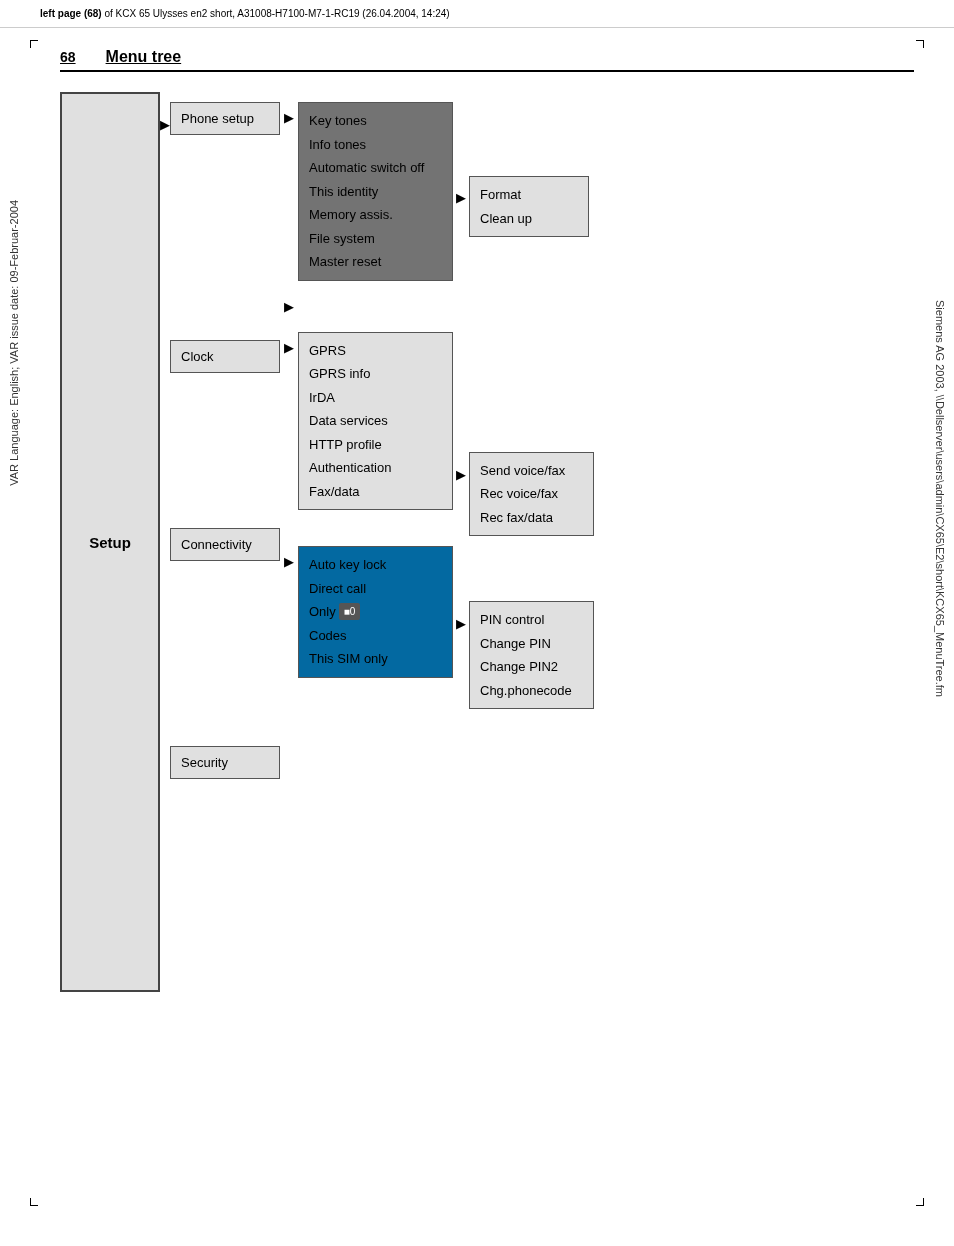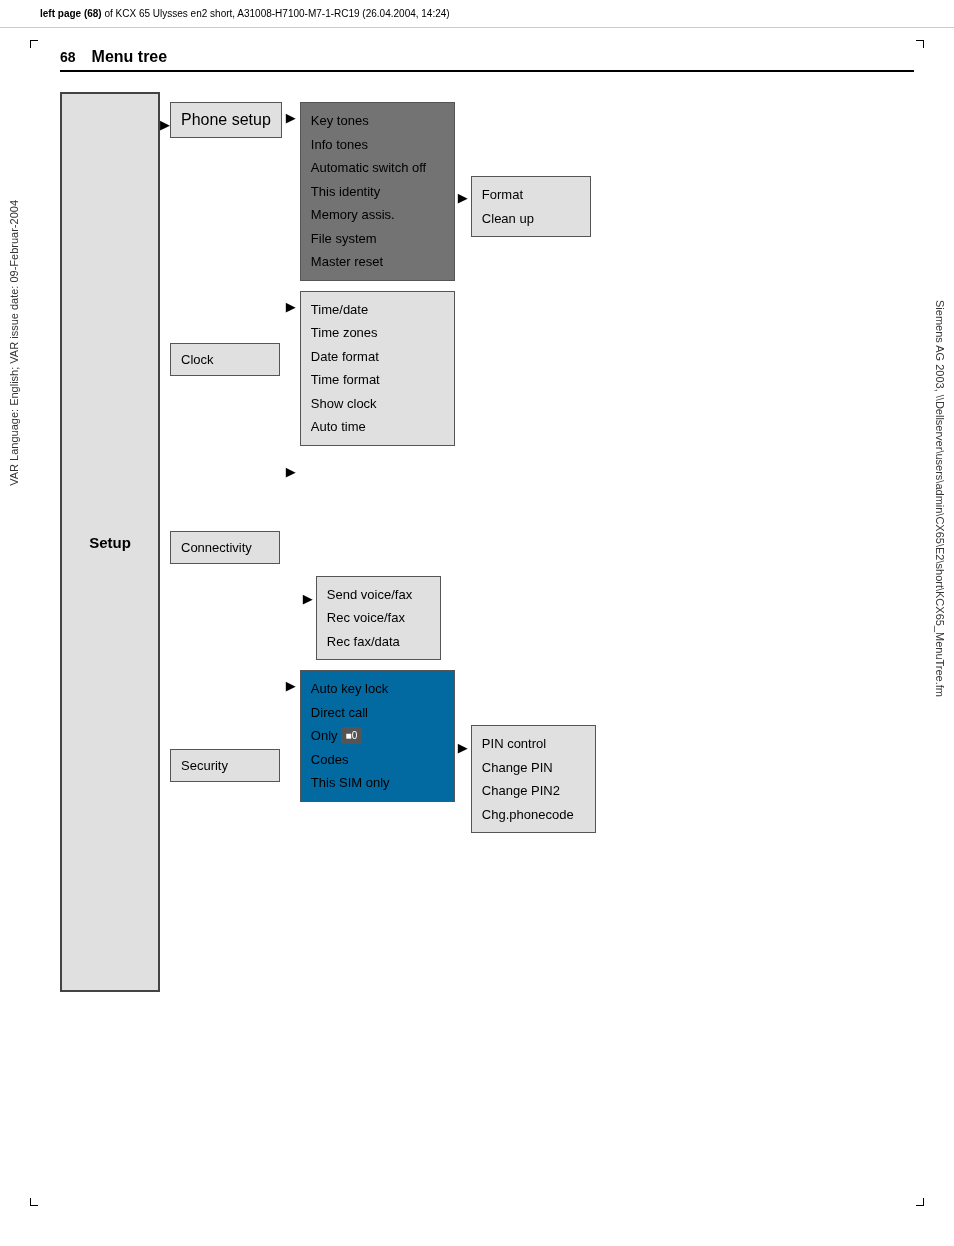--- a/index.html
+++ b/index.html
@@ -54,24 +54,25 @@
     
     .main-content {
       margin-left: 60px;
       margin-right: 40px;
       padding-top: 20px;
     }
     
     .page-header {
       display: flex;
       align-items: baseline;
-      gap: 16px;
+      gap: 30px;
       border-bottom: 2px solid #000;
       padding-bottom: 4px;
       margin-bottom: 20px;
+      text-decoration: underline;
     }
     .page-number {
       font-size: 14px;
       font-weight: bold;
     }
     .page-title {
       font-size: 16px;
       font-weight: bold;
     }
     
@@ -123,21 +124,21 @@
         </div>
       </div>
 
       <div style="display:flex; align-items:center; padding-top: 25px;">
         <span style="font-size:13px;">▶</span>
       </div>
 
       <div style="display:flex; flex-direction:column; gap: 10px; padding-top: 10px;">
 
         <div style="display:flex; align-items:flex-start;">
-          <div style="background:#e0e0e0; border:1.5px solid #555; padding: 8px 10px; font-size:16px; min-width:110px; display:flex; align-items:center;">
+          <div style="background:#e0e0e0; border:1.5px solid #555; padding: 8px 10px; font-size:13px; min-width:110px; display:flex; align-items:center;">
             <span>Phone setup</span>
           </div>
         </div>
 
         <div style="display:flex; align-items:flex-start; margin-top: 195px;">
           <div style="background:#e0e0e0; border:1.5px solid #555; padding: 8px 10px; font-size:13px; min-width:110px; display:flex; align-items:center;">
             <span>Clock</span>
           </div>
         </div>
 
@@ -183,33 +184,34 @@
               <div class="menu-box-item">Format</div>
               <div class="menu-box-item">Clean up</div>
             </div>
           </div>
         </div>
 
         <div style="display:flex; align-items:flex-start; margin-top: 10px;">
           <div style="display:flex; align-items:center; padding:8px 4px;">
             <span style="font-size:13px;">▶</span>
           </div>
+        </div>
+
+        <div style="display:flex; align-items:flex-start; margin-top: 10px;">
+          <div style="display:flex; align-items:center; padding:8px 4px;">
+            <span style="font-size:13px;">▶</span>
+          </div>
           <div style="background:#e0e0e0; border:1.5px solid #555; padding: 6px 10px; min-width:155px;">
-            <div class="menu-box-item">Time/date</div>
-            <div class="menu-box-item">Time zones</div>
-            <div class="menu-box-item">Date format</div>
-            <div class="menu-box-item">Time format</div>
-            <div class="menu-box-item">Show clock</div>
-            <div class="menu-box-item">Auto time</div>
-          </div>
-        </div>
-
-        <div style="display:flex; align-items:flex-start; margin-top: 10px;">
-          <div style="display:flex; align-items:center; padding:8px 4px;">
-            <span style="font-size:13px;">▶</span>
+            <div class="menu-box-item">GPRS</div>
+            <div class="menu-box-item">GPRS info</div>
+            <div class="menu-box-item">IrDA</div>
+            <div class="menu-box-item">Data services</div>
+            <div class="menu-box-item">HTTP profile</div>
+            <div class="menu-box-item">Authentication</div>
+            <div class="menu-box-item">Fax/data</div>
           </div>
 
           <div style="display:flex; align-items:center; padding-top: 135px; padding-left:3px; padding-right:3px;">
             <span style="font-size:13px;">▶</span>
           </div>
 
           <div style="display:flex; flex-direction:column; padding-top: 120px;">
             <div style="background:#e0e0e0; border:1.5px solid #555; padding: 6px 10px; min-width:125px;">
               <div class="menu-box-item">Send voice/fax</div>
               <div class="menu-box-item">Rec voice/fax</div>

